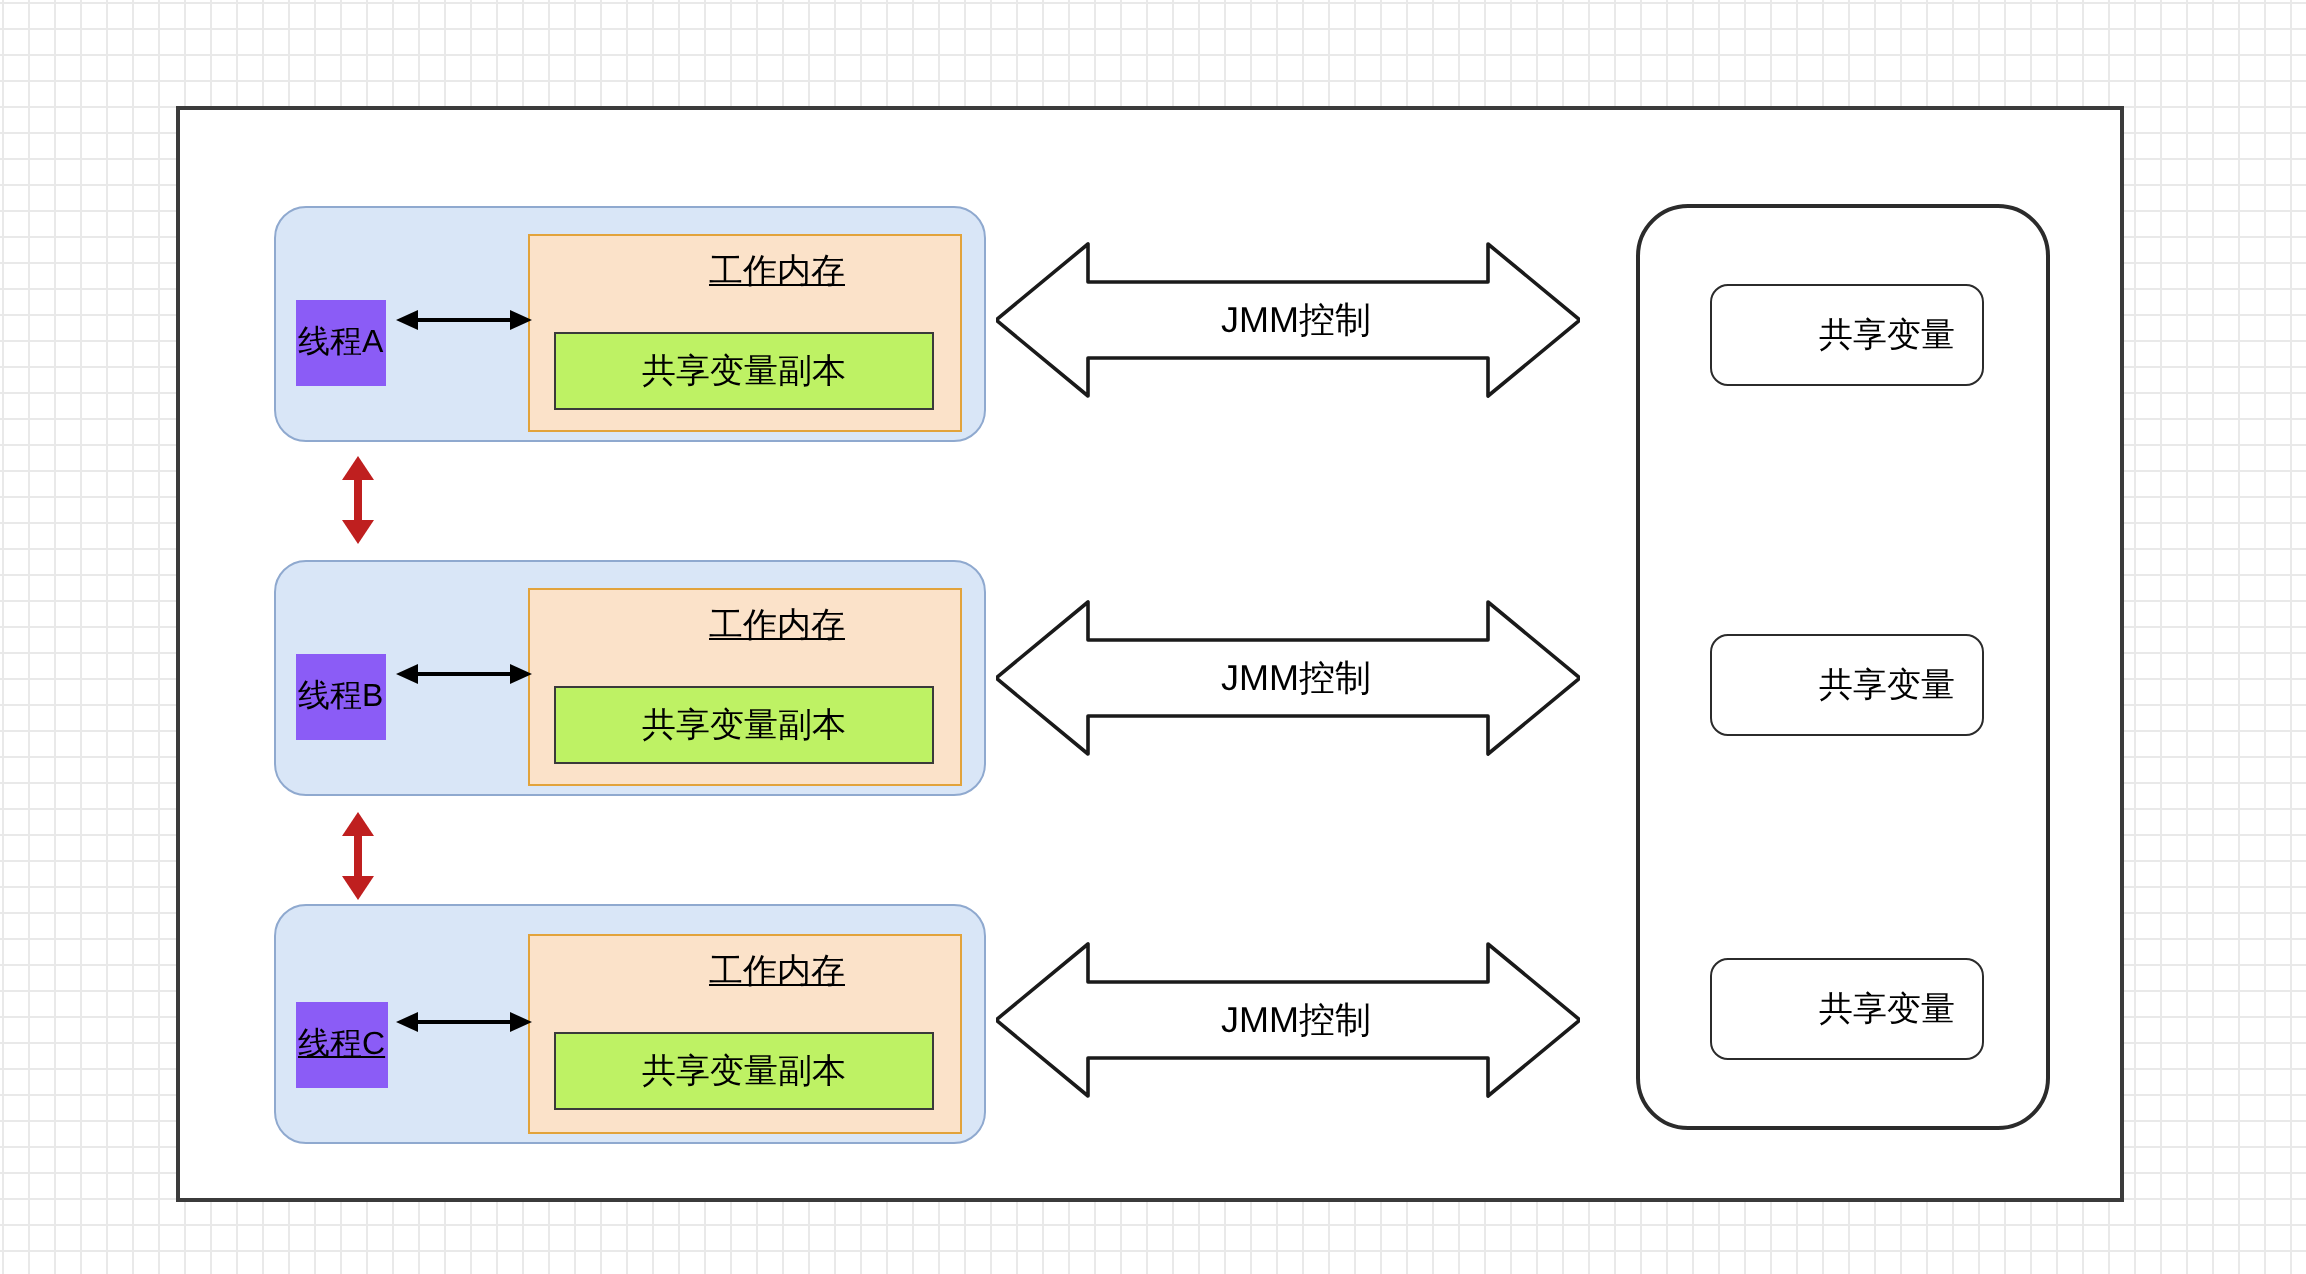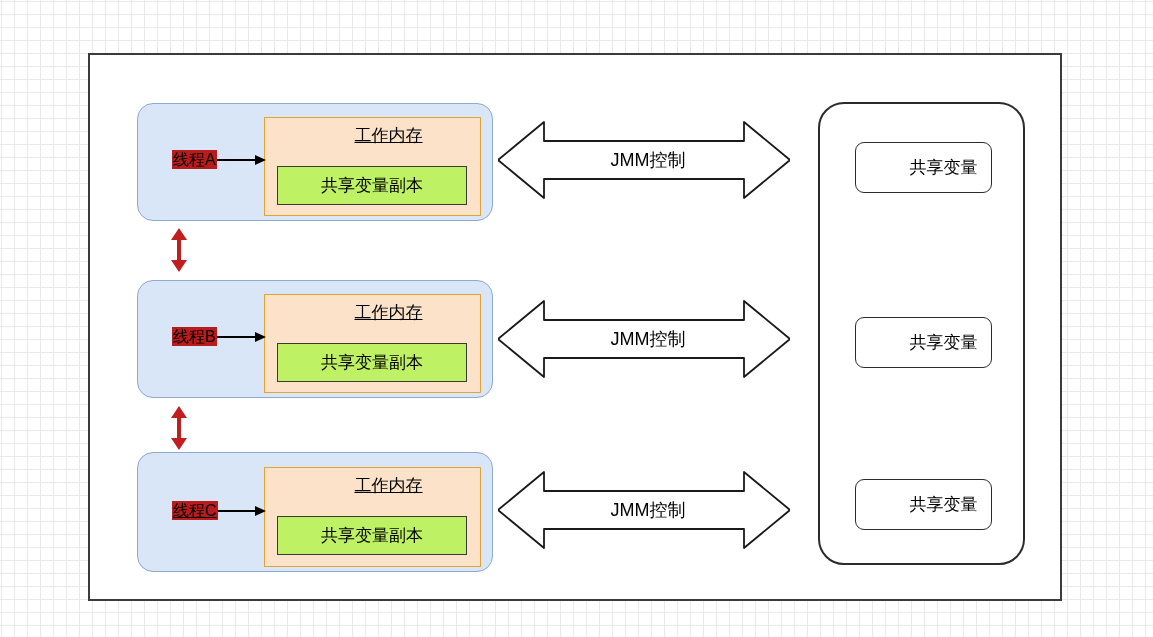--- a/index.html
+++ b/index.html
@@ -49,28 +49,27 @@
     border-radius: 16px;
     box-sizing: border-box;
   }
   .thread-row.r1 { top: 103px; height: 118px; }
   .thread-row.r2 { top: 280px; height: 118px; }
   .thread-row.r3 { top: 452px; height: 120px; }
 
   .thread-label {
     position: absolute;
     left: 10px;
-    background: #b91c1c;
+    background: #8b5cf6;
     color: #000000;
     font-size: 16px;
     line-height: 19px;
-    padding: 0 1px;
+    padding: 12px 1px;
     white-space: nowrap;
     z-index: 6;
-    margin-left: 24px;
   }
   .thread-row.r1 .thread-label { top: 46px; }
   .thread-row.r2 .thread-label { top: 46px; }
   .thread-row.r3 .thread-label { top: 48px; text-decoration: underline; }
 
   
   .mini-arrow {
     position: absolute;
     z-index: 5;
     height: 16px;

